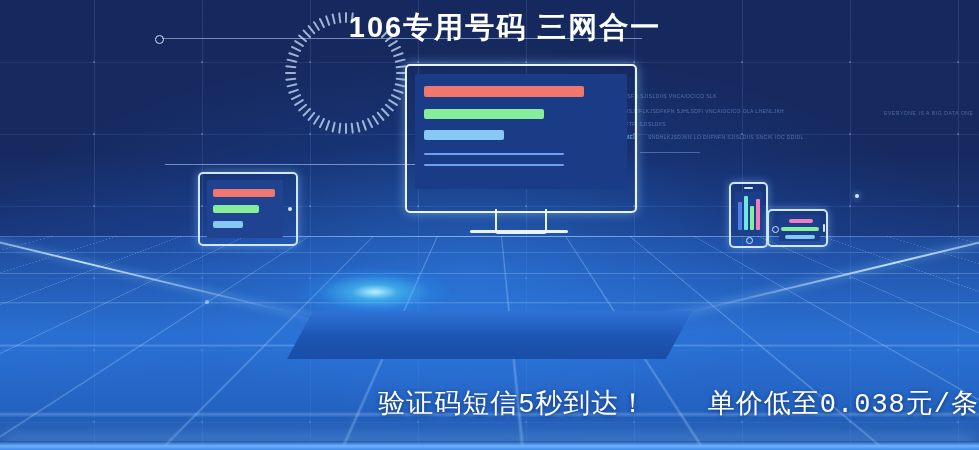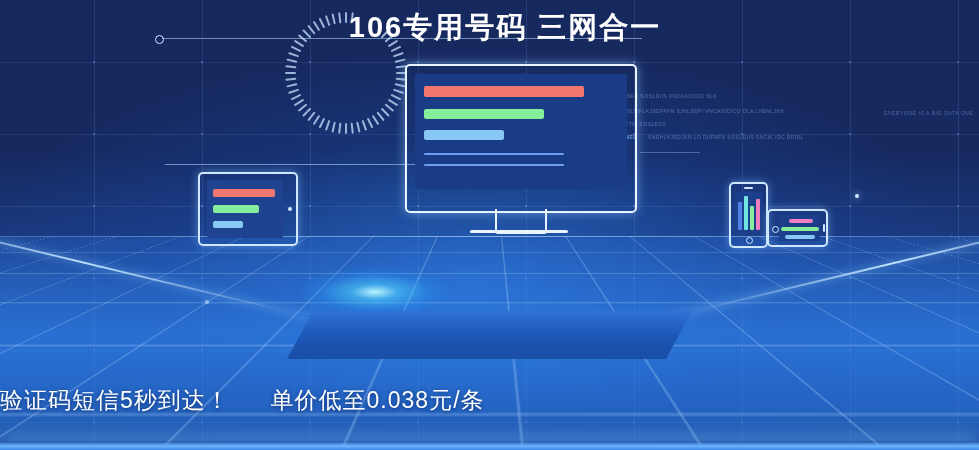--- a/index.html
+++ b/index.html
@@ -124,23 +124,24 @@
     position:absolute;left:287px;top:311px;width:405px;height:48px;
     background:linear-gradient(180deg,#2f72d6 0%,#1c55b4 55%,#1a4ea6 100%);
     clip-path:polygon(26px 0, 100% 0, calc(100% - 26px) 100%, 0 100%);
     box-shadow:0 2px 14px rgba(10,40,100,.45);
   }
   .ribbon-text{
     position:absolute;left:0;right:0;top:8px;text-align:center;
     color:#ffffff;font-size:29px;font-weight:bold;letter-spacing:2px;margin-left:31px;
   }
   .tagline{
-    position:absolute;left:0;right:0;top:385px;text-align:left;
-    color:#ffffff;font-size:23px;letter-spacing:1px;
+    position:absolute;left:0;right:0;top:385px;text-align:right;
+    color:#ffffff;font-size:27px;letter-spacing:1px;
     text-shadow:0 1px 4px rgba(8,30,80,.7);
+    font-family:Liberation Mono, monospace;
   }
   .tagline span{display:inline-block;}
   .tag-gap{width:26px;}
 </style>
 </head>
 <body>
 
 <div id="stage">
 
   <div class="grid"></div>

